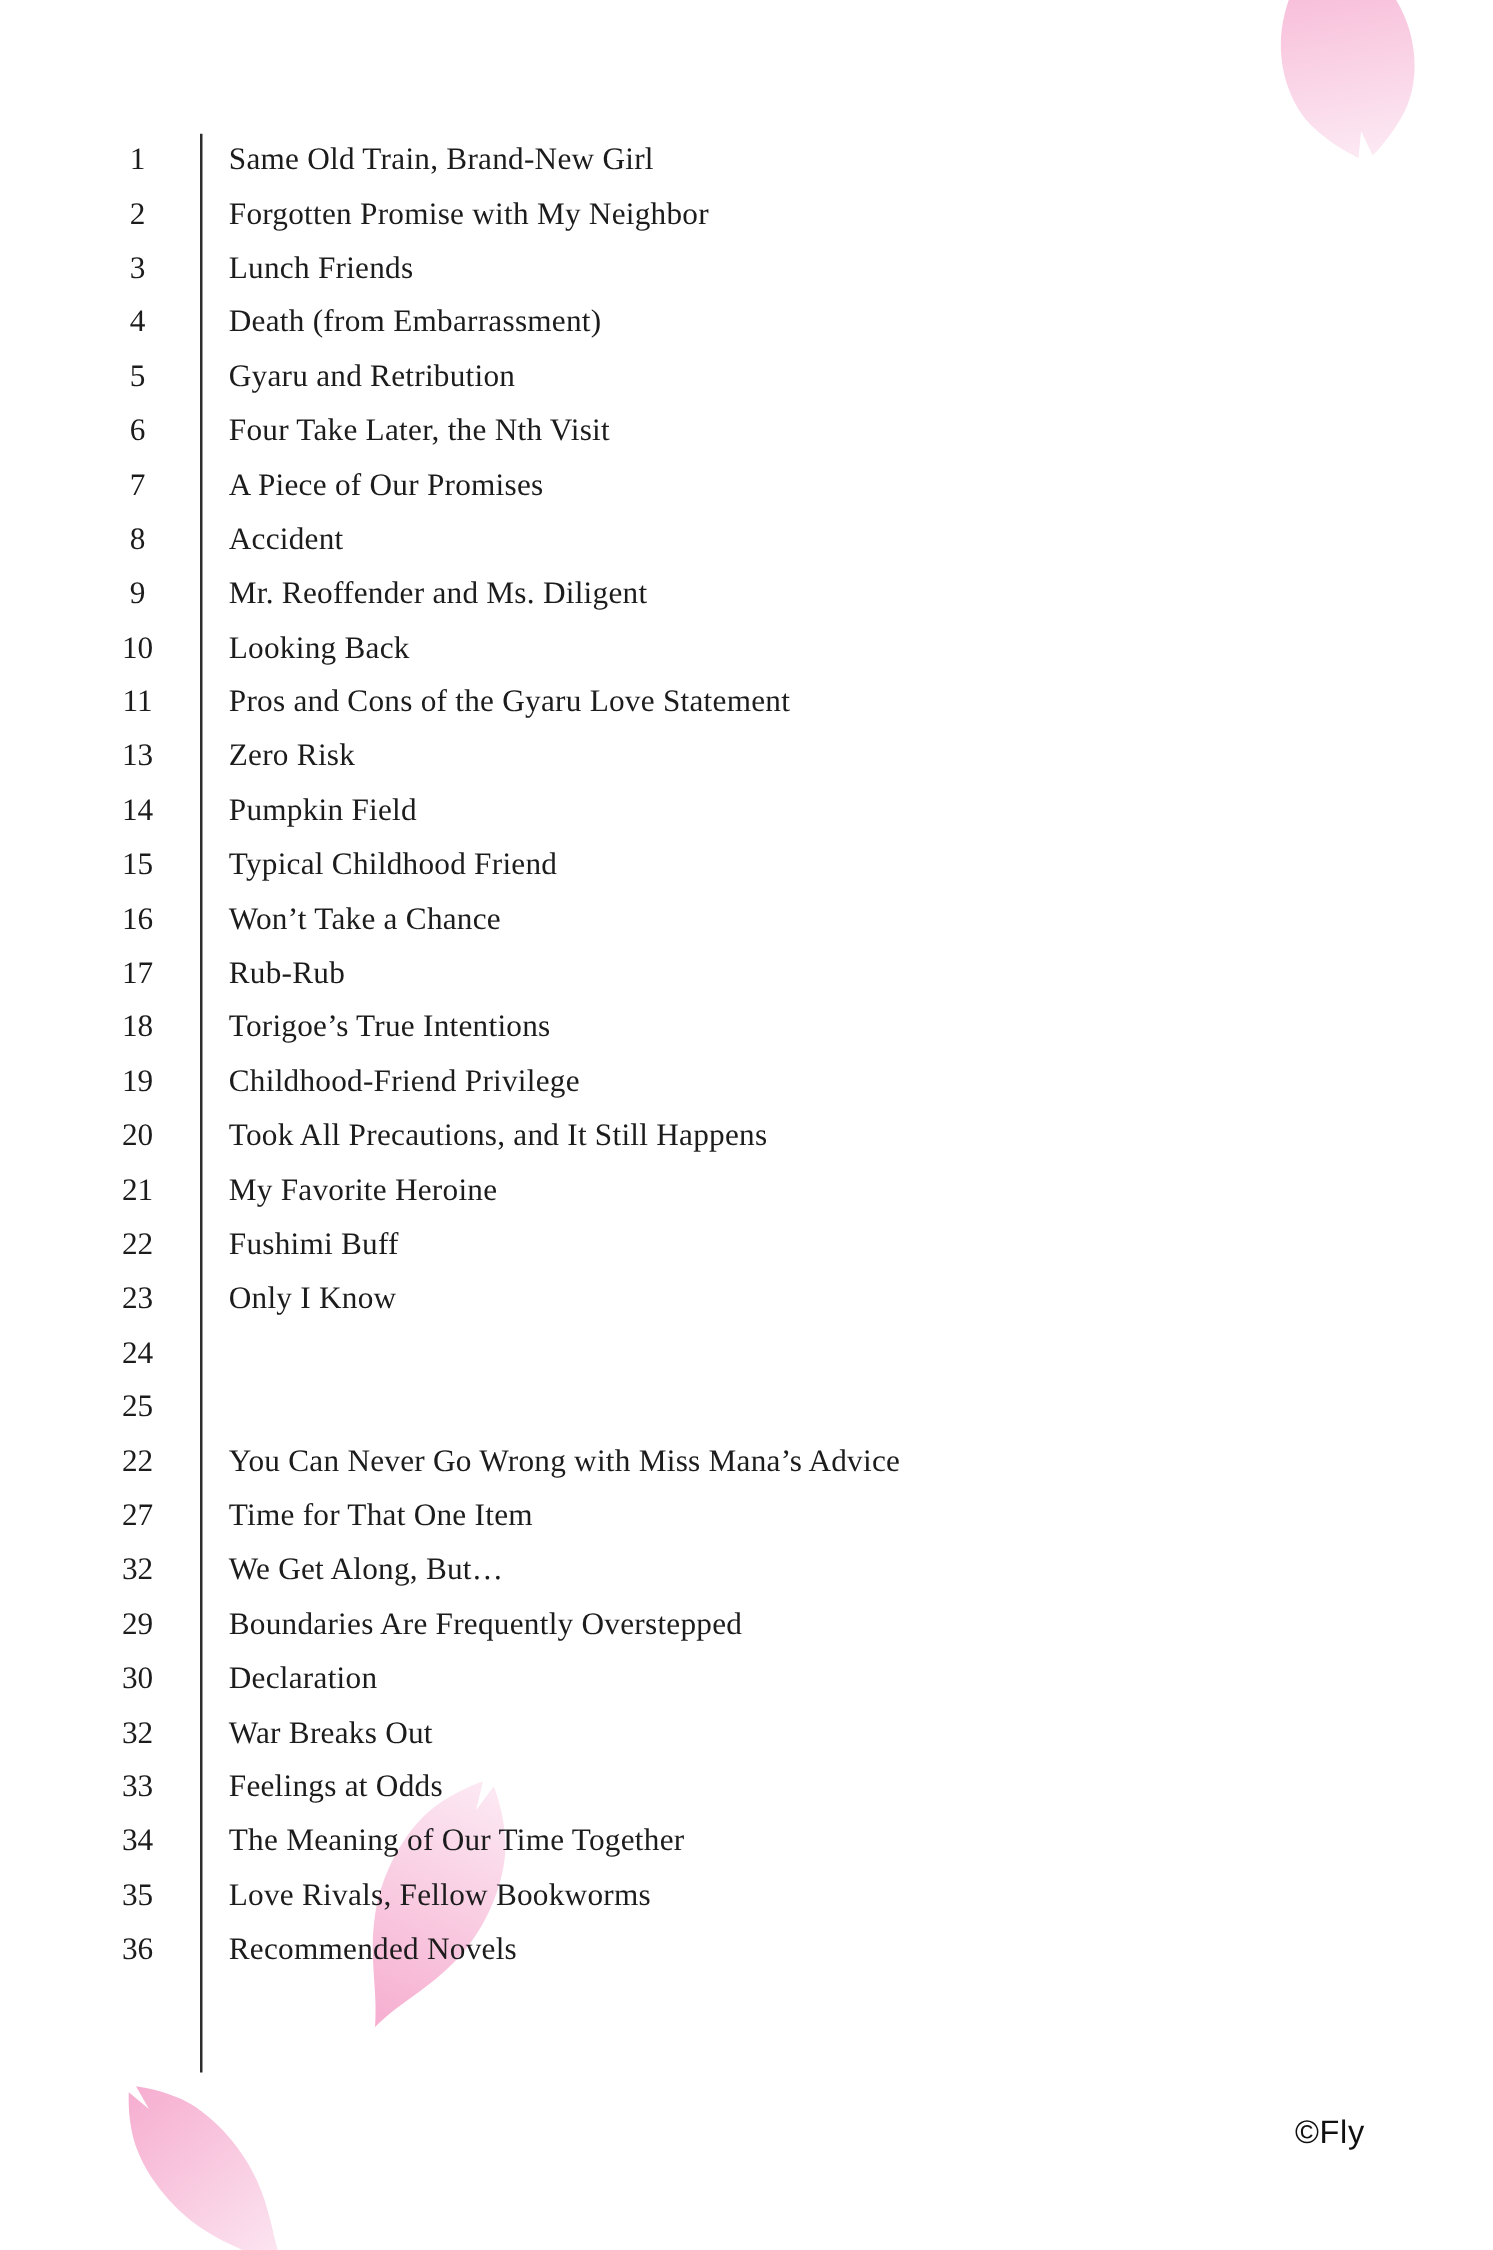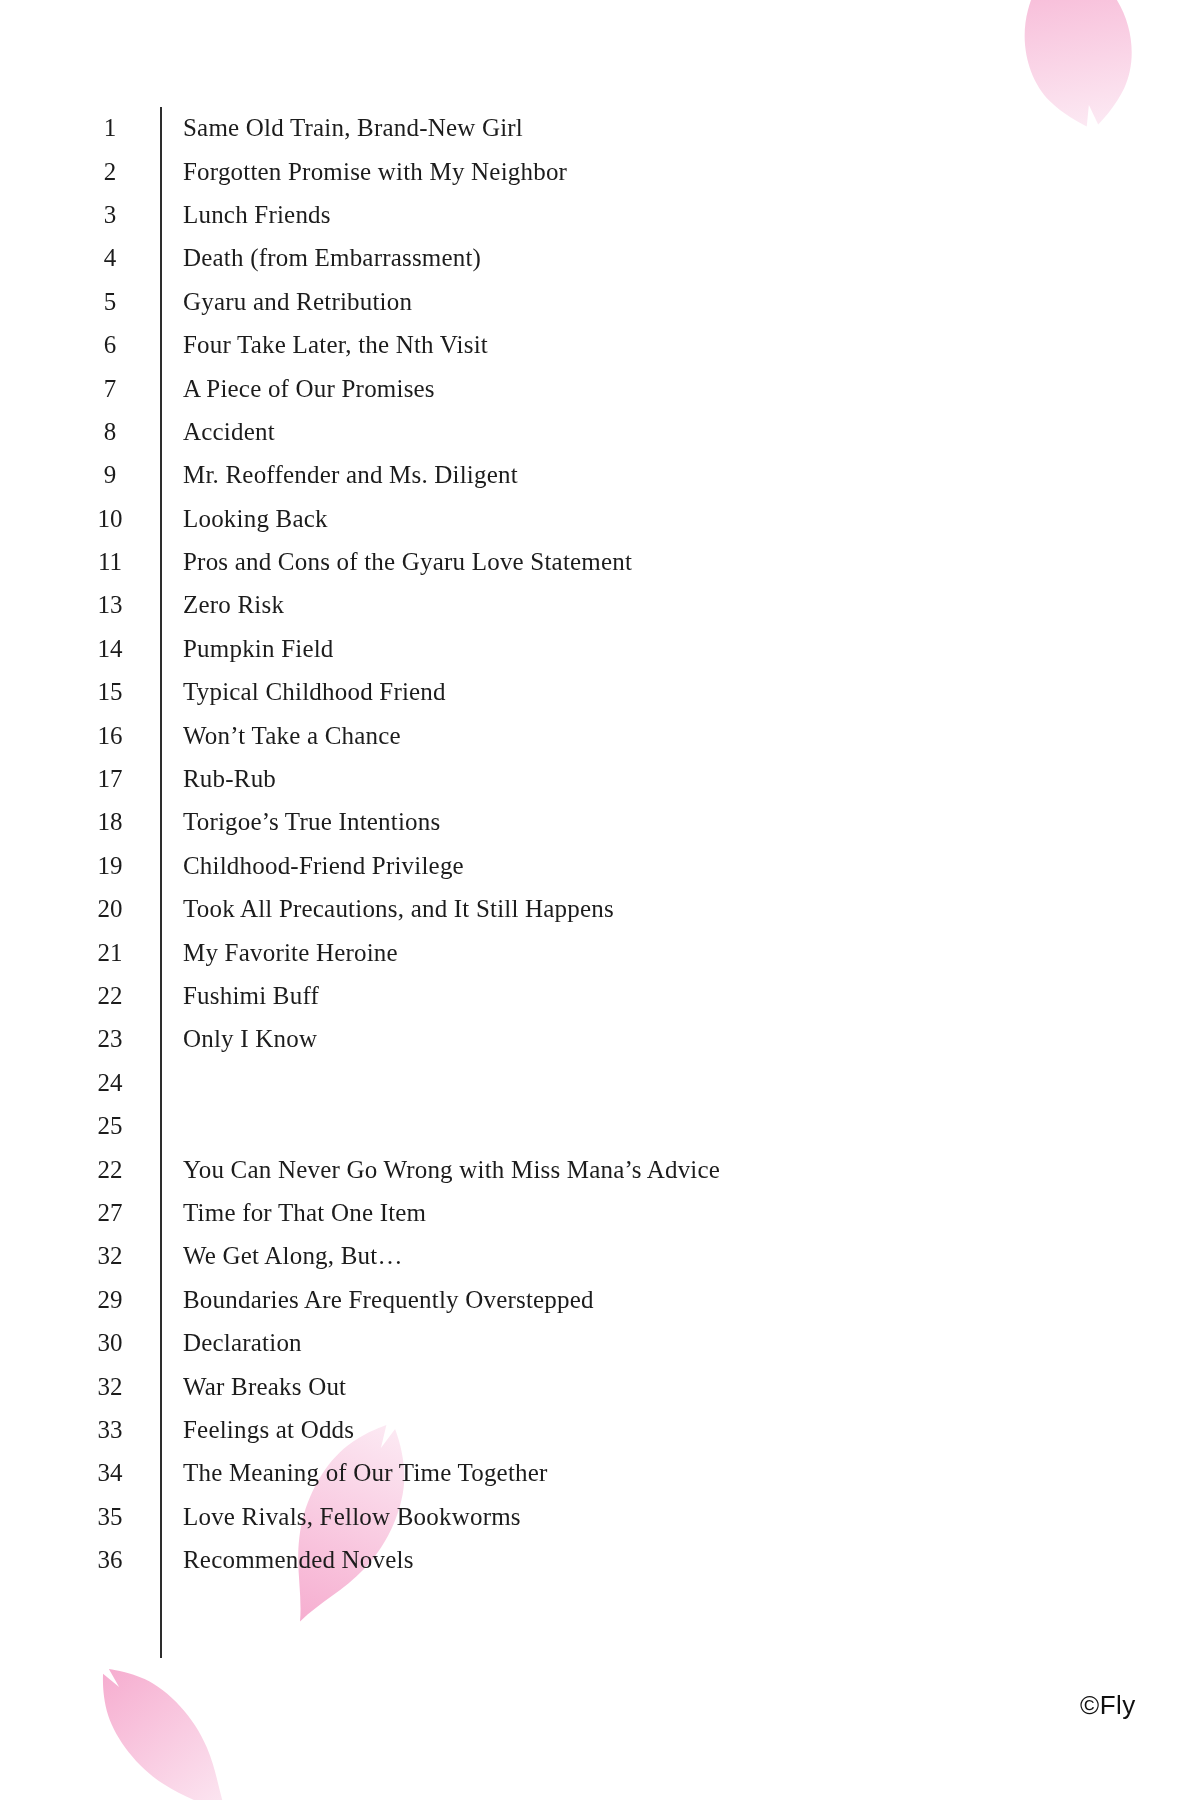--- a/index.html
+++ b/index.html
@@ -48,21 +48,21 @@
   .toc-title{
     margin-left:23px;
     font-size:25px;
     line-height:1;
     white-space:nowrap;
     letter-spacing:0.2px;
   }
   .toc-title .it{}
   .copyright{
     position:absolute;
-    left:1080px;
+    left:1036px;
     top:1690px;
     z-index:1;
     font-family:"Liberation Sans", sans-serif;
     font-size:26px;
     color:#101010;
     letter-spacing:0.5px;
   }
 </style>
 </head>
 <body>

